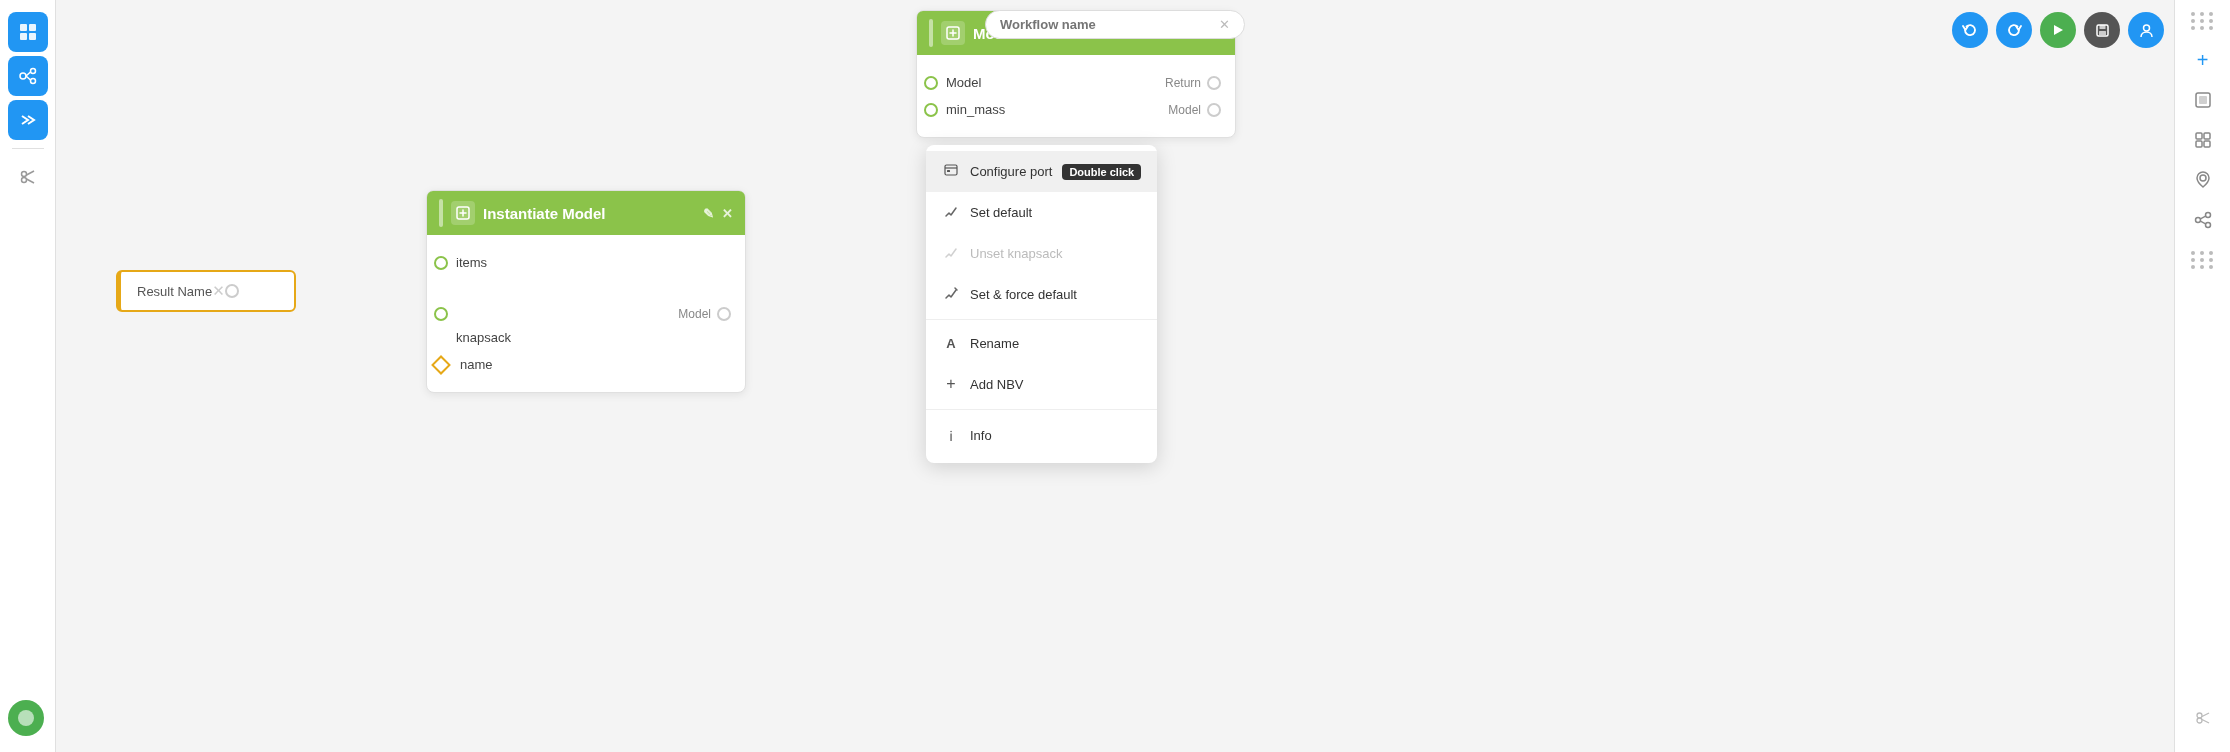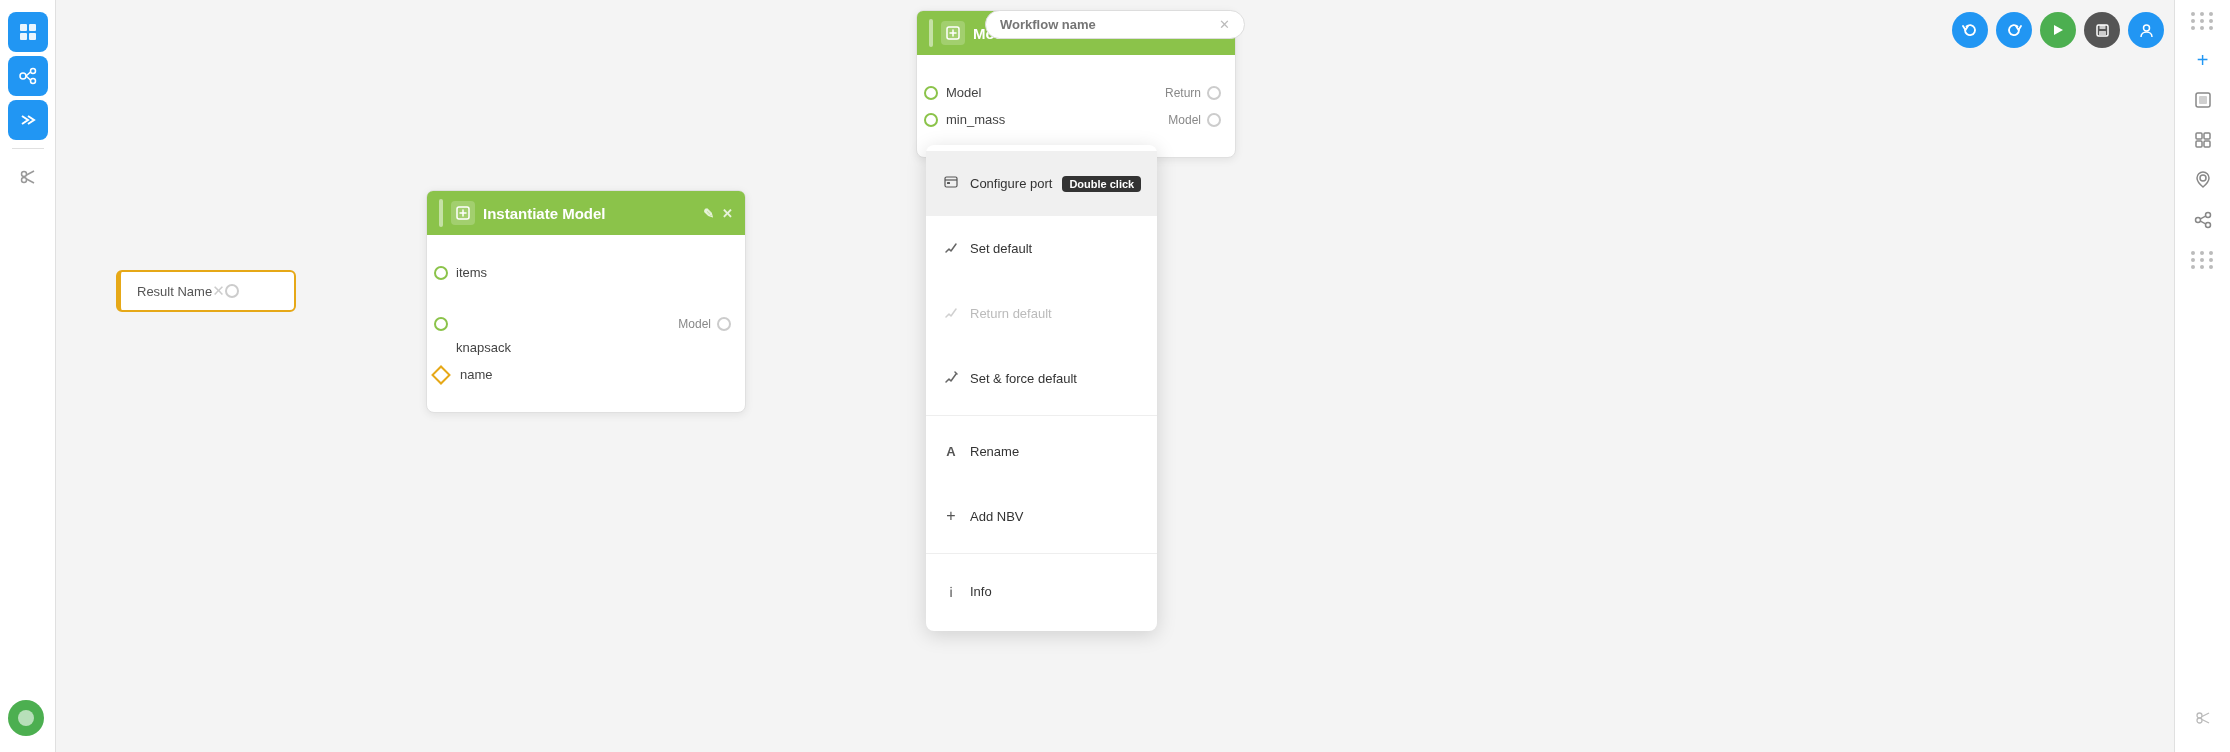--- a/index.html
+++ b/index.html
@@ -167,21 +167,21 @@
       display: flex;
       gap: 8px;
       align-items: center;
     }
     .node-header-actions span {
       cursor: pointer;
       font-size: 13px;
       opacity: 0.8;
     }
     .node-body {
-      padding: 24px 0;
+      padding: 14px 0;
     }
     .node-port-row {
       display: flex;
       align-items: center;
       padding: 6px 14px;
       font-size: 13px;
       color: #444;
       gap: 8px;
     }
     .port-circle {
@@ -250,21 +250,21 @@
       border-radius: 8px;
       box-shadow: 0 4px 20px rgba(0,0,0,0.15);
       min-width: 200px;
       padding: 6px 0;
       z-index: 100;
     }
     .ctx-item {
       display: flex;
       align-items: center;
       gap: 10px;
-      padding: 24px 16px;
+      padding: 12px 16px;
       font-size: 13px;
       color: #333;
       cursor: pointer;
     }
     .ctx-item.disabled {
       color: #bbb;
       cursor: default;
     }
     .ctx-item.active {
       background: #f0f0f0;
@@ -518,21 +518,21 @@
       </span>
       <span>Set default</span>
     </div>
 
     <div class="ctx-item disabled">
       <span class="ctx-icon" style="opacity:0.3;">
         <svg width="14" height="14" viewBox="0 0 14 14" fill="none">
             <path d="M2 12l3-3 2 2 5-7" stroke="#666" stroke-width="1.5" fill="none" stroke-linecap="round" stroke-linejoin="round"></path>
           </svg>
       </span>
-      <span>Return default</span>
+      <span>Unset knapsack</span>
     </div>
 
     <div class="ctx-item">
       <span class="ctx-icon">
         <svg width="14" height="14" viewBox="0 0 14 14" fill="none">
             <path d="M2 12l3-3 2 2 5-7" stroke="#666" stroke-width="1.5" fill="none" stroke-linecap="round" stroke-linejoin="round"></path>
             <line x1="11" y1="2" x2="13" y2="4" stroke="#666" stroke-width="1.5" stroke-linecap="round"></line>
           </svg>
       </span>
       <span>Set &amp; force default</span>

